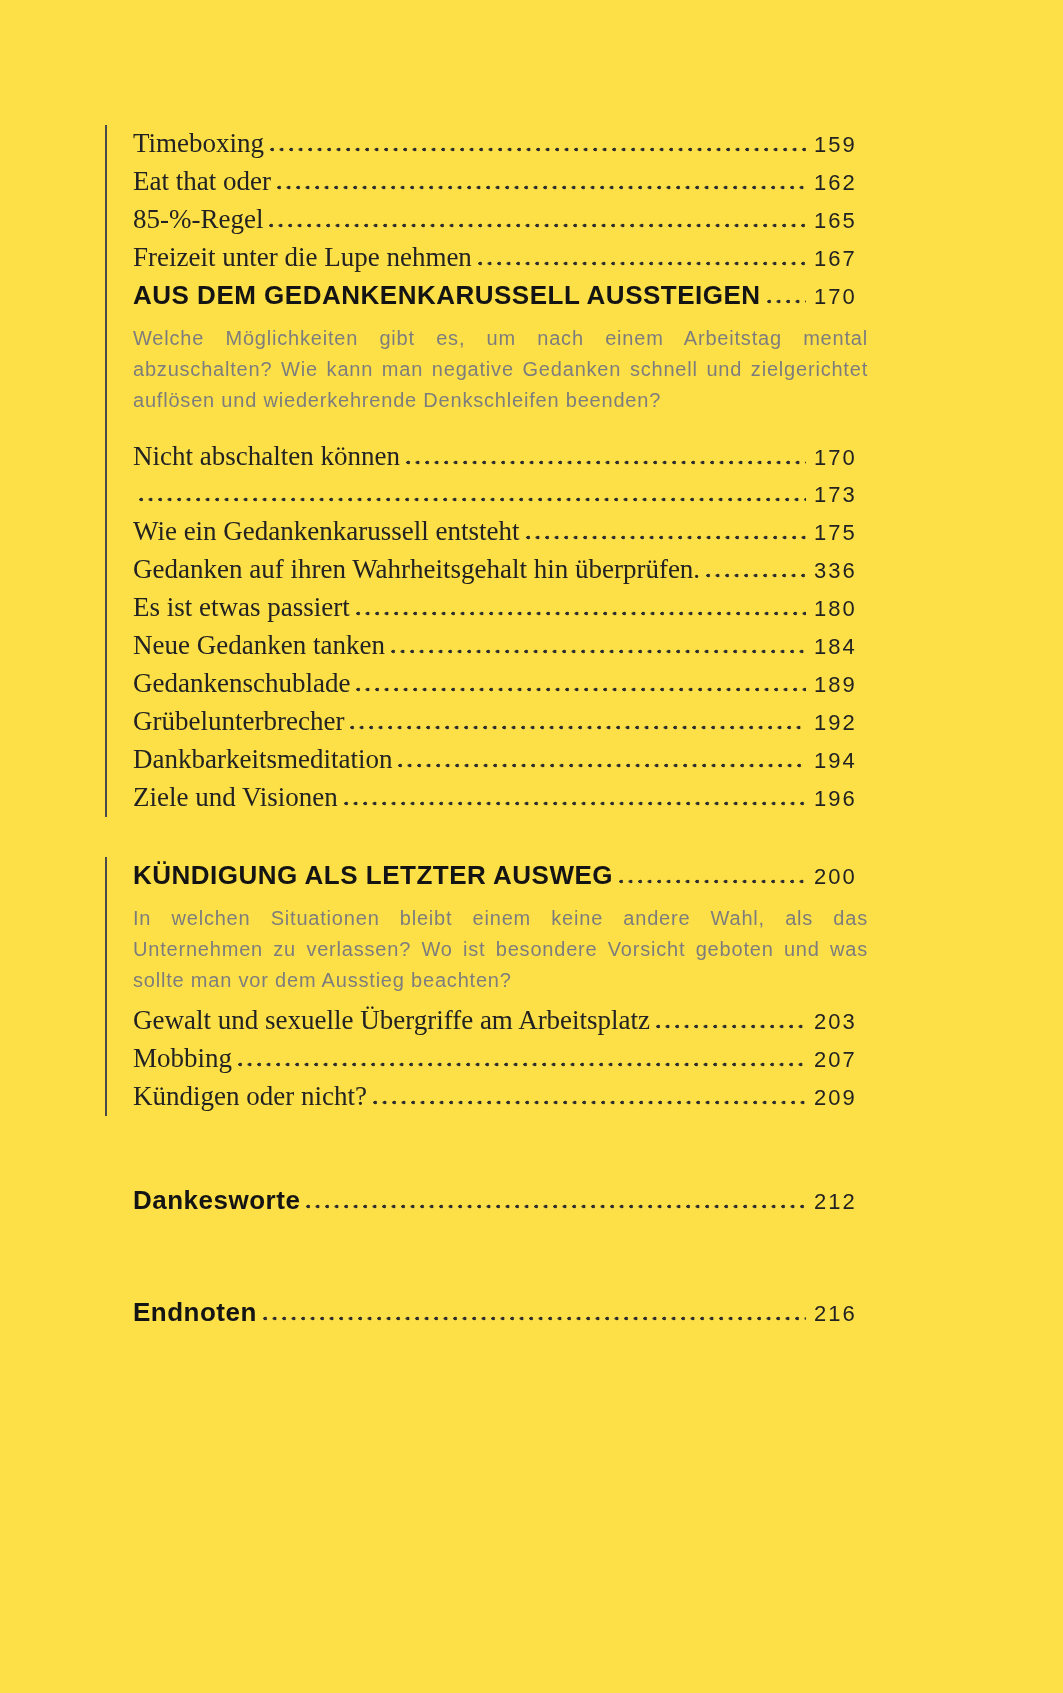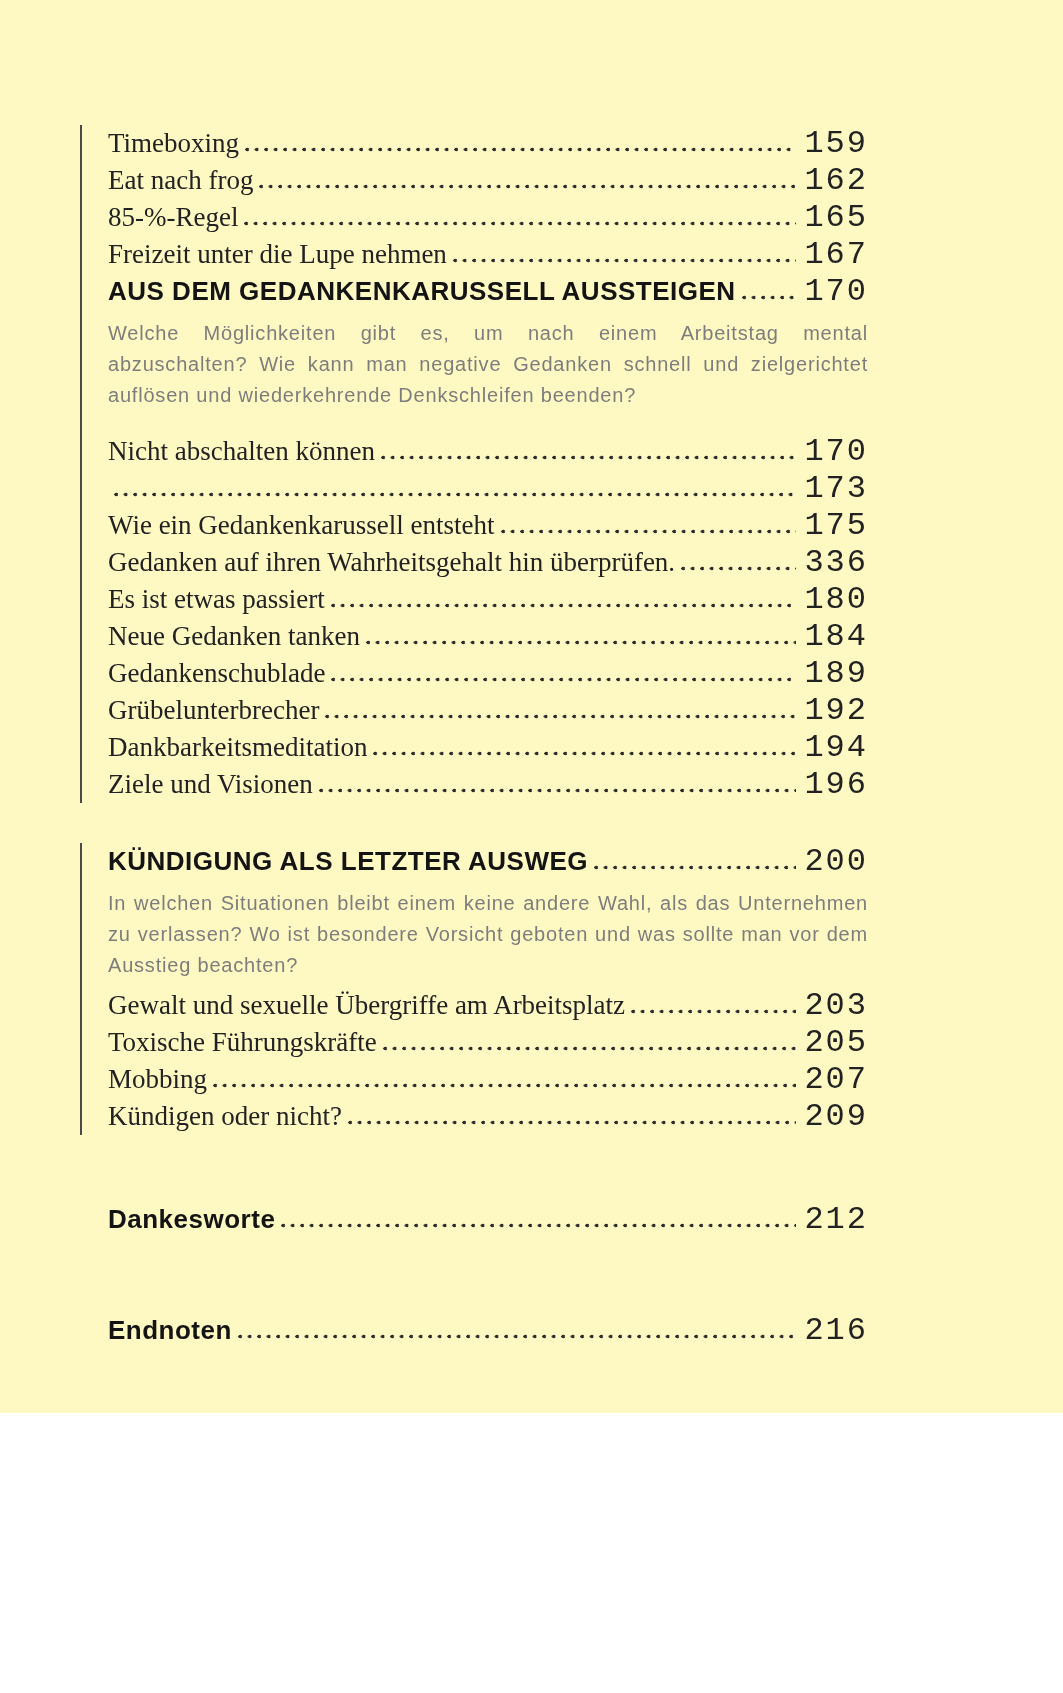--- a/index.html
+++ b/index.html
@@ -1,21 +1,21 @@
 <!DOCTYPE html>
 <html><head>
 <meta charset="utf-8">
 <style>
   * { margin: 0; padding: 0; box-sizing: border-box; }
   html, body { background: #ffffff; }
   .page {
     width: 1063px;
-    height: 1413px;
-    background: #fef9c3;
-    padding: 125px 195px 0 80px;
+    height: 1693px;
+    background: #fde047;
+    padding: 125px 195px 0 105px;
     font-family: "Liberation Serif", serif;
     color: #1f1f1f;
     overflow: hidden;
   }
   .section {
     border-left: 2px solid #4a4a4a;
     padding-left: 26px;
   }
   .no-rule {
     padding-left: 28px;
@@ -34,22 +34,22 @@
     flex: 1 1 auto;
     min-width: 0;
     height: 5px;
     margin: 0 8px 0 6px;
     background-image: radial-gradient(circle at 2.2px 2.5px, #2d2d2d 1.7px, rgba(0,0,0,0) 2.1px);
     background-size: 9.5px 5px;
     background-repeat: repeat-x;
     background-position: left bottom;
   }
   .pg {
-    font-family: Liberation Mono, monospace;
-    font-size: 32px;
+    font-family: Liberation Sans, sans-serif;
+    font-size: 22px;
     letter-spacing: 2px;
     min-width: 54px;
     white-space: nowrap;
     color: #222222;
   }
   .head .lbl {
     font-family: "Liberation Sans", sans-serif;
     font-weight: bold;
     font-size: 26px;
     letter-spacing: 0.5px;
@@ -76,21 +76,21 @@
 
 <div class="page">
 
   <div class="section">
     <div class="row">
       <span class="lbl">Timeboxing</span>
       <span class="leader"></span>
       <span class="pg">159</span>
     </div>
     <div class="row">
-      <span class="lbl">Eat nach frog</span>
+      <span class="lbl">Eat that oder</span>
       <span class="leader"></span>
       <span class="pg">162</span>
     </div>
     <div class="row">
       <span class="lbl">85-%-Regel</span>
       <span class="leader"></span>
       <span class="pg">165</span>
     </div>
     <div class="row">
       <span class="lbl">Freizeit unter die Lupe nehmen</span>
@@ -166,25 +166,20 @@
       <span class="pg">200</span>
     </div>
     <div class="subtitle">In welchen Situationen bleibt einem keine andere Wahl, als das Unternehmen zu verlassen? Wo ist besondere Vorsicht geboten und was sollte man vor dem Ausstieg beachten?</div>
     <div class="entries-ch2">
       <div class="row">
         <span class="lbl">Gewalt und sexuelle Übergriffe am Arbeitsplatz</span>
         <span class="leader"></span>
         <span class="pg">203</span>
       </div>
       <div class="row">
-        <span class="lbl">Toxische Führungskräfte</span>
-        <span class="leader"></span>
-        <span class="pg">205</span>
-      </div>
-      <div class="row">
         <span class="lbl">Mobbing</span>
         <span class="leader"></span>
         <span class="pg">207</span>
       </div>
       <div class="row">
         <span class="lbl">Kündigen oder nicht?</span>
         <span class="leader"></span>
         <span class="pg">209</span>
       </div>
     </div>

